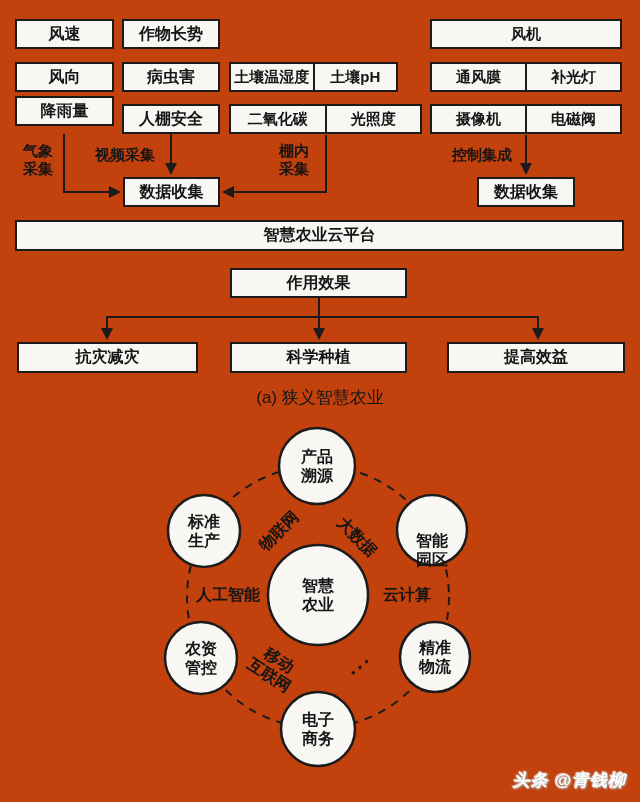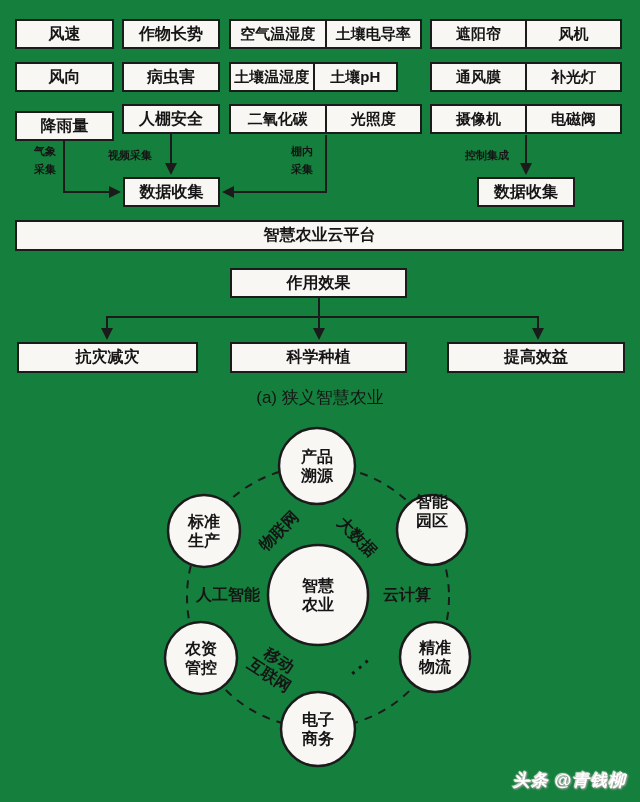--- a/index.html
+++ b/index.html
@@ -1,26 +1,26 @@
 <!DOCTYPE html>
 <html><head>
 <meta charset="utf-8">
 <style>
   html,body{margin:0;padding:0;}
   body{font-family:"Liberation Sans","DejaVu Sans",sans-serif;}
-  #stage{position:relative;width:640px;height:802px;background:#15803d;overflow:hidden;color:#151515;}
+  #stage{position:relative;width:640px;height:802px;background:#c2410c;overflow:hidden;color:#151515;}
   svg.lines{position:absolute;left:0;top:0;}
   .box{position:absolute;height:30px;background:#f8f7f4;border:2px solid #1b1b1b;box-sizing:border-box;
        display:flex;align-items:center;justify-content:center;font-weight:bold;font-size:16px;
        white-space:nowrap;color:#151515;}
   .box.split{padding:0;}
   .box.split .cell{flex:1 1 50%;height:100%;display:flex;align-items:center;justify-content:center;
        font-size:15px;font-weight:bold;}
   .box.split .cell + .cell{border-left:2px solid #1b1b1b;}
-  .flowlabel{position:absolute;font-weight:bold;font-size:11px;line-height:18px;text-align:center;
+  .flowlabel{position:absolute;font-weight:bold;font-size:15px;line-height:18px;text-align:left;
        white-space:nowrap;color:#151515;}
   .nodelabel{position:absolute;transform:translate(-50%,-50%);text-align:center;font-weight:bold;
        font-size:16px;line-height:19px;white-space:nowrap;color:#151515;}
   .tech{position:absolute;font-weight:bold;font-size:16px;line-height:18px;white-space:nowrap;
        text-align:center;color:#151515;}
   .caption{position:absolute;left:0;right:0;text-align:center;font-weight:normal;font-size:17px;color:#151515;}
   .watermark{position:absolute;top:769px;right:14px;font-size:17px;font-weight:bold;font-style:italic;
        letter-spacing:1px;color:#ffffff;
        text-shadow:0 0 2px #b9b6b2, 1px 1px 2px #a8a5a1, -1px -1px 1px #ffffff;}
 </style>
@@ -61,45 +61,40 @@
       <circle cx="318" cy="729" r="37"></circle>
     </g>
   </svg>
 
   <div class="box" style="left:15px;top:19px;width:99px">
       <span>风速</span>
     </div>
   <div class="box" style="left:122px;top:19px;width:98px">
       <span>作物长势</span>
     </div>
-  <div class="box split" style="left:229px;top:19px;width:193px">
-    <span class="cell">空气温湿度</span>
-    <span class="cell">土壤电导率</span>
-  </div>
   <div class="box split" style="left:430px;top:19px;width:192px">
-    <span class="cell">遮阳帘</span>
     <span class="cell">风机</span>
   </div>
 
   <div class="box" style="left:15px;top:62px;width:99px">
       <span>风向</span>
     </div>
   <div class="box" style="left:122px;top:62px;width:98px">
       <span>病虫害</span>
     </div>
   <div class="box split" style="left:229px;top:62px;width:169px">
     <span class="cell">土壤温湿度</span>
     <span class="cell">土壤pH</span>
   </div>
   <div class="box split" style="left:430px;top:62px;width:192px">
     <span class="cell">通风膜</span>
     <span class="cell">补光灯</span>
   </div>
 
-  <div class="box" style="left:15px;top:111px;width:99px">
+  <div class="box" style="left:15px;top:96px;width:99px">
       <span>降雨量</span>
     </div>
   <div class="box" style="left:122px;top:104px;width:98px">
       <span>人棚安全</span>
     </div>
   <div class="box split" style="left:229px;top:104px;width:193px">
     <span class="cell">二氧化碳</span>
     <span class="cell">光照度</span>
   </div>
   <div class="box split" style="left:430px;top:104px;width:192px">
@@ -131,21 +126,21 @@
   <div class="caption" style="top:386px">(a) 狭义智慧农业</div>
 
   <div class="nodelabel" style="left:317px;top:466px">
     <div>产品</div>
     <div>溯源</div>
   </div>
   <div class="nodelabel" style="left:204px;top:531px">
     <div>标准</div>
     <div>生产</div>
   </div>
-  <div class="nodelabel" style="left:432px;top:511px">
+  <div class="nodelabel" style="left:432px;top:550px">
     <div>智能</div>
     <div>园区</div>
   </div>
   <div class="nodelabel" style="left:318px;top:595px">
     <div>智慧</div>
     <div>农业</div>
   </div>
   <div class="nodelabel" style="left:201px;top:658px">
     <div>农资</div>
     <div>管控</div>

